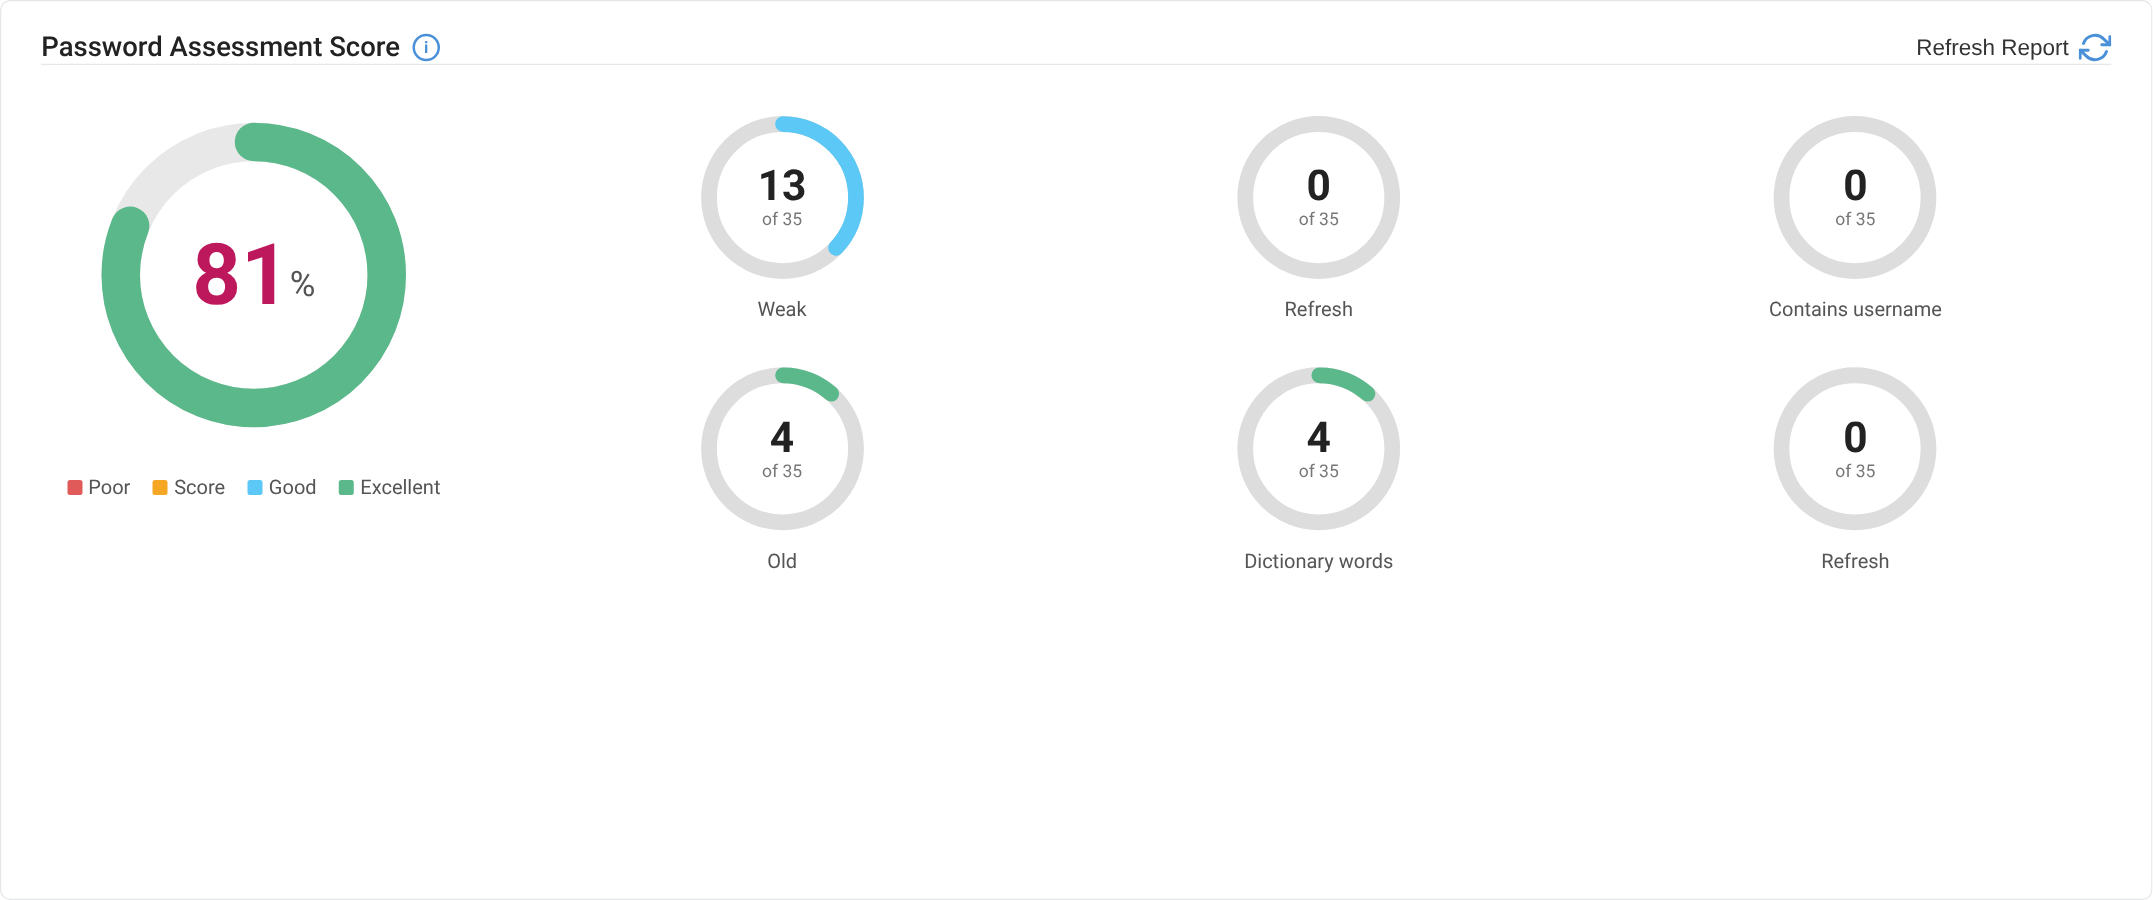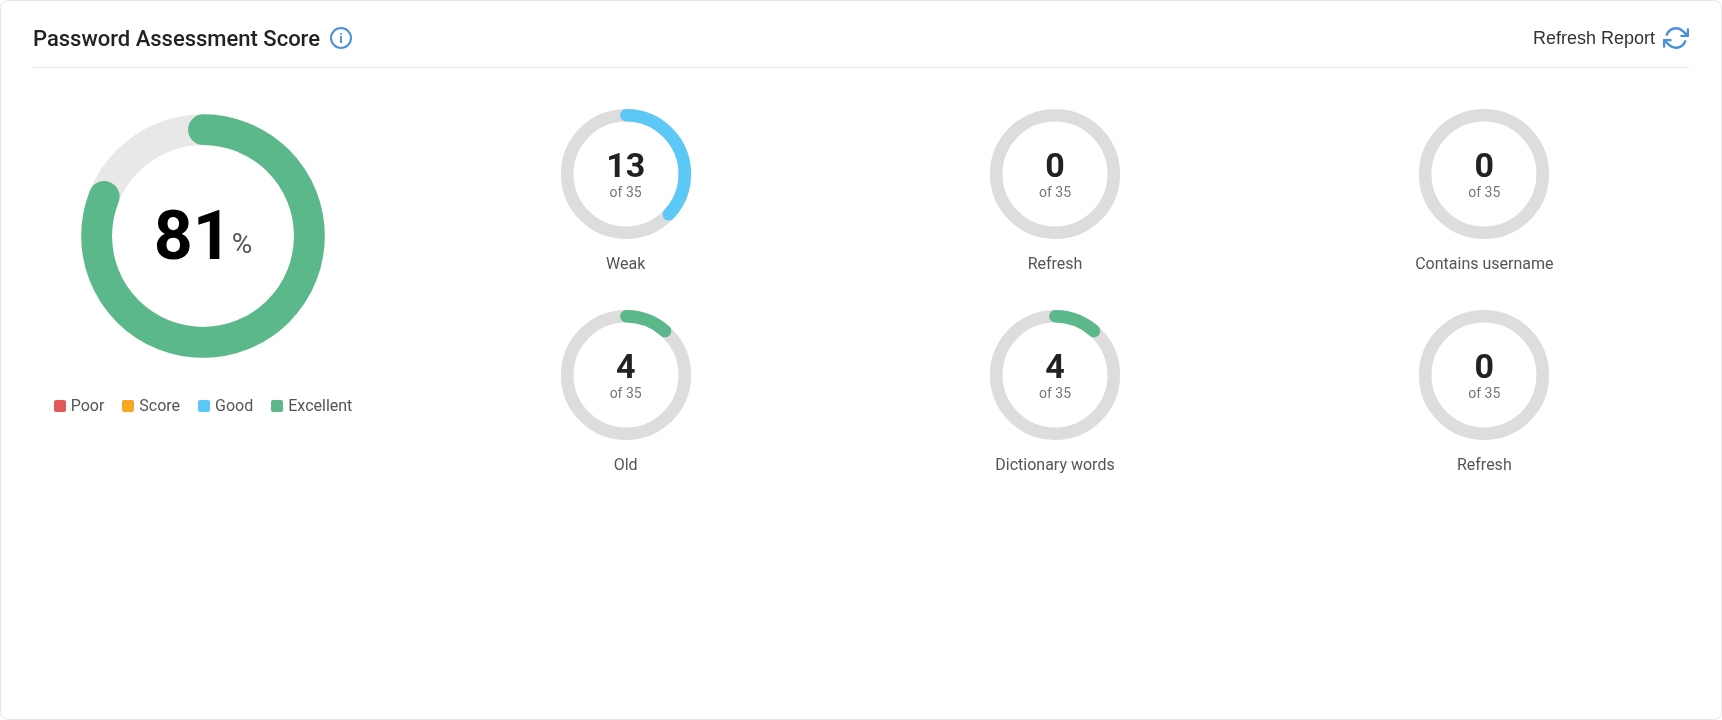--- a/index.html
+++ b/index.html
@@ -14,21 +14,20 @@
       border-radius: 8px;
       padding: 24px 32px 28px 32px;
       max-width: 1722px;
       min-height: 720px;
     }
     .header {
       display: flex;
       align-items: center;
       justify-content: space-between;
       margin-bottom: 8px;
-      padding-bottom: 16px;
       border-bottom: 1px solid #e5e7eb;
     }
     .header-left {
       display: flex;
       align-items: center;
       gap: 10px;
     }
     .title {
       font-size: 22px;
       font-weight: 500;
@@ -86,21 +85,21 @@
     .donut-center-text {
       position: absolute;
       top: 50%;
       left: 50%;
       transform: translate(-50%, -50%);
       text-align: center;
     }
     .donut-center-text .percent {
       font-size: 68px;
       font-weight: 700;
-      color: #000000;
+      color: #be185d;
       line-height: 1;
     }
     .donut-center-text .pct-sign {
       font-size: 28px;
       font-weight: 400;
       color: #555;
       vertical-align: super;
     }
     .legend {
       display: flex;

